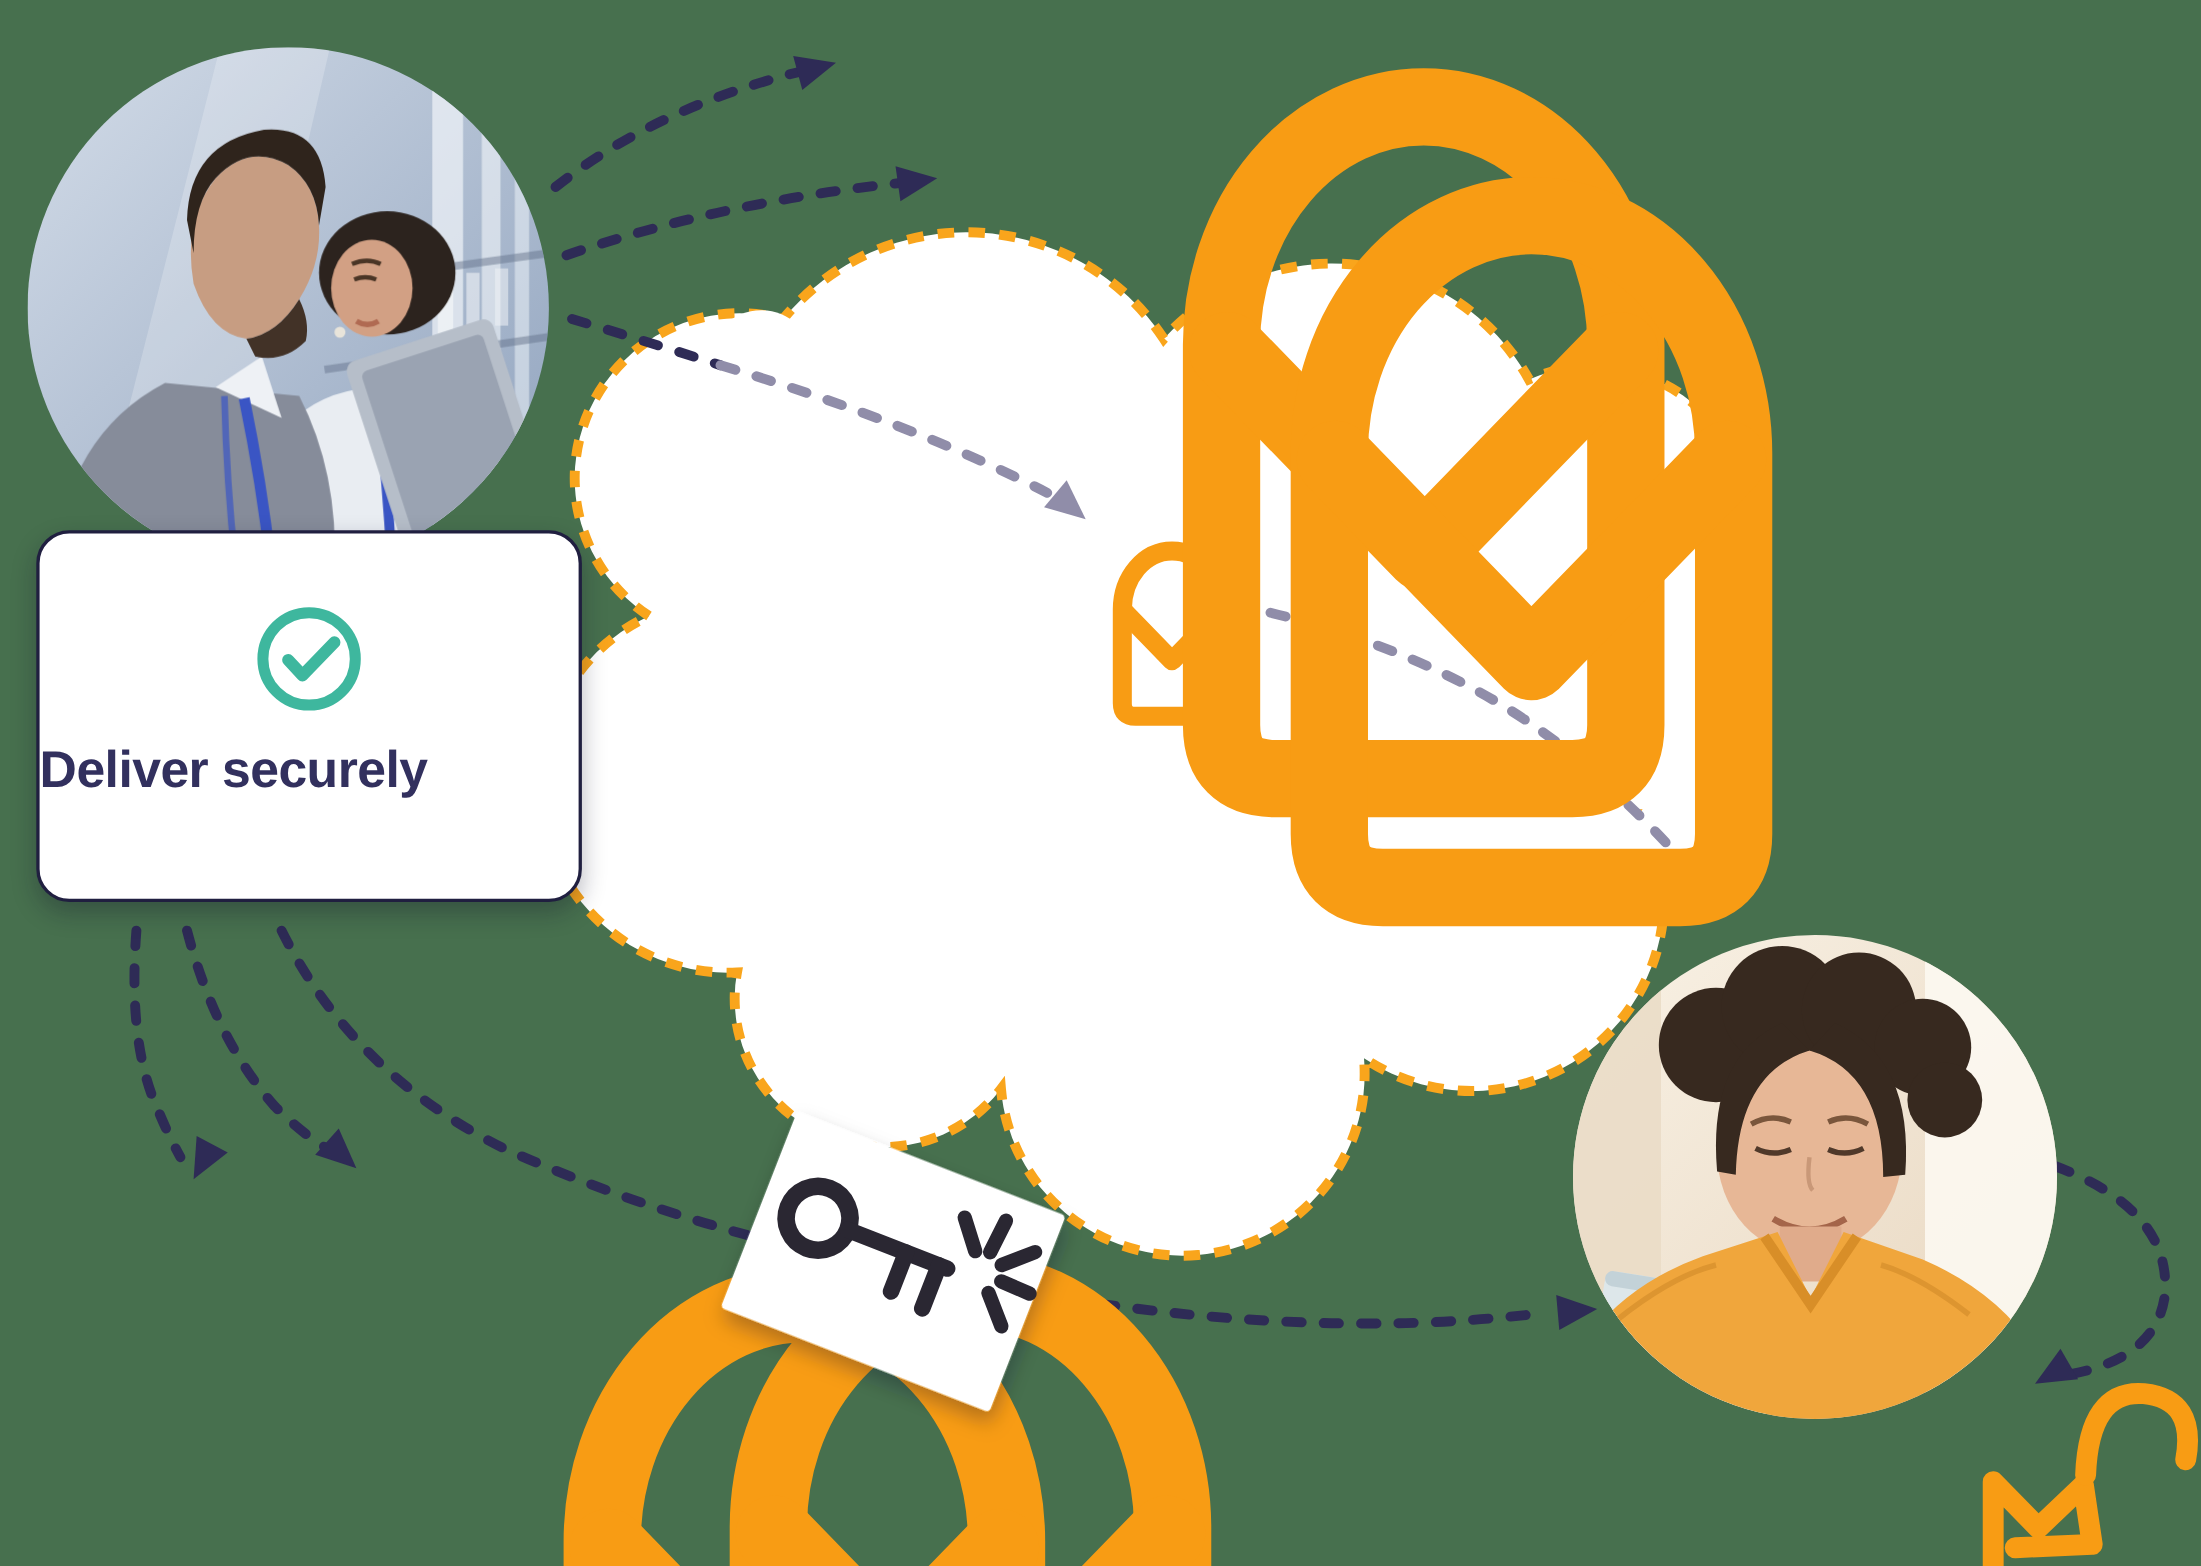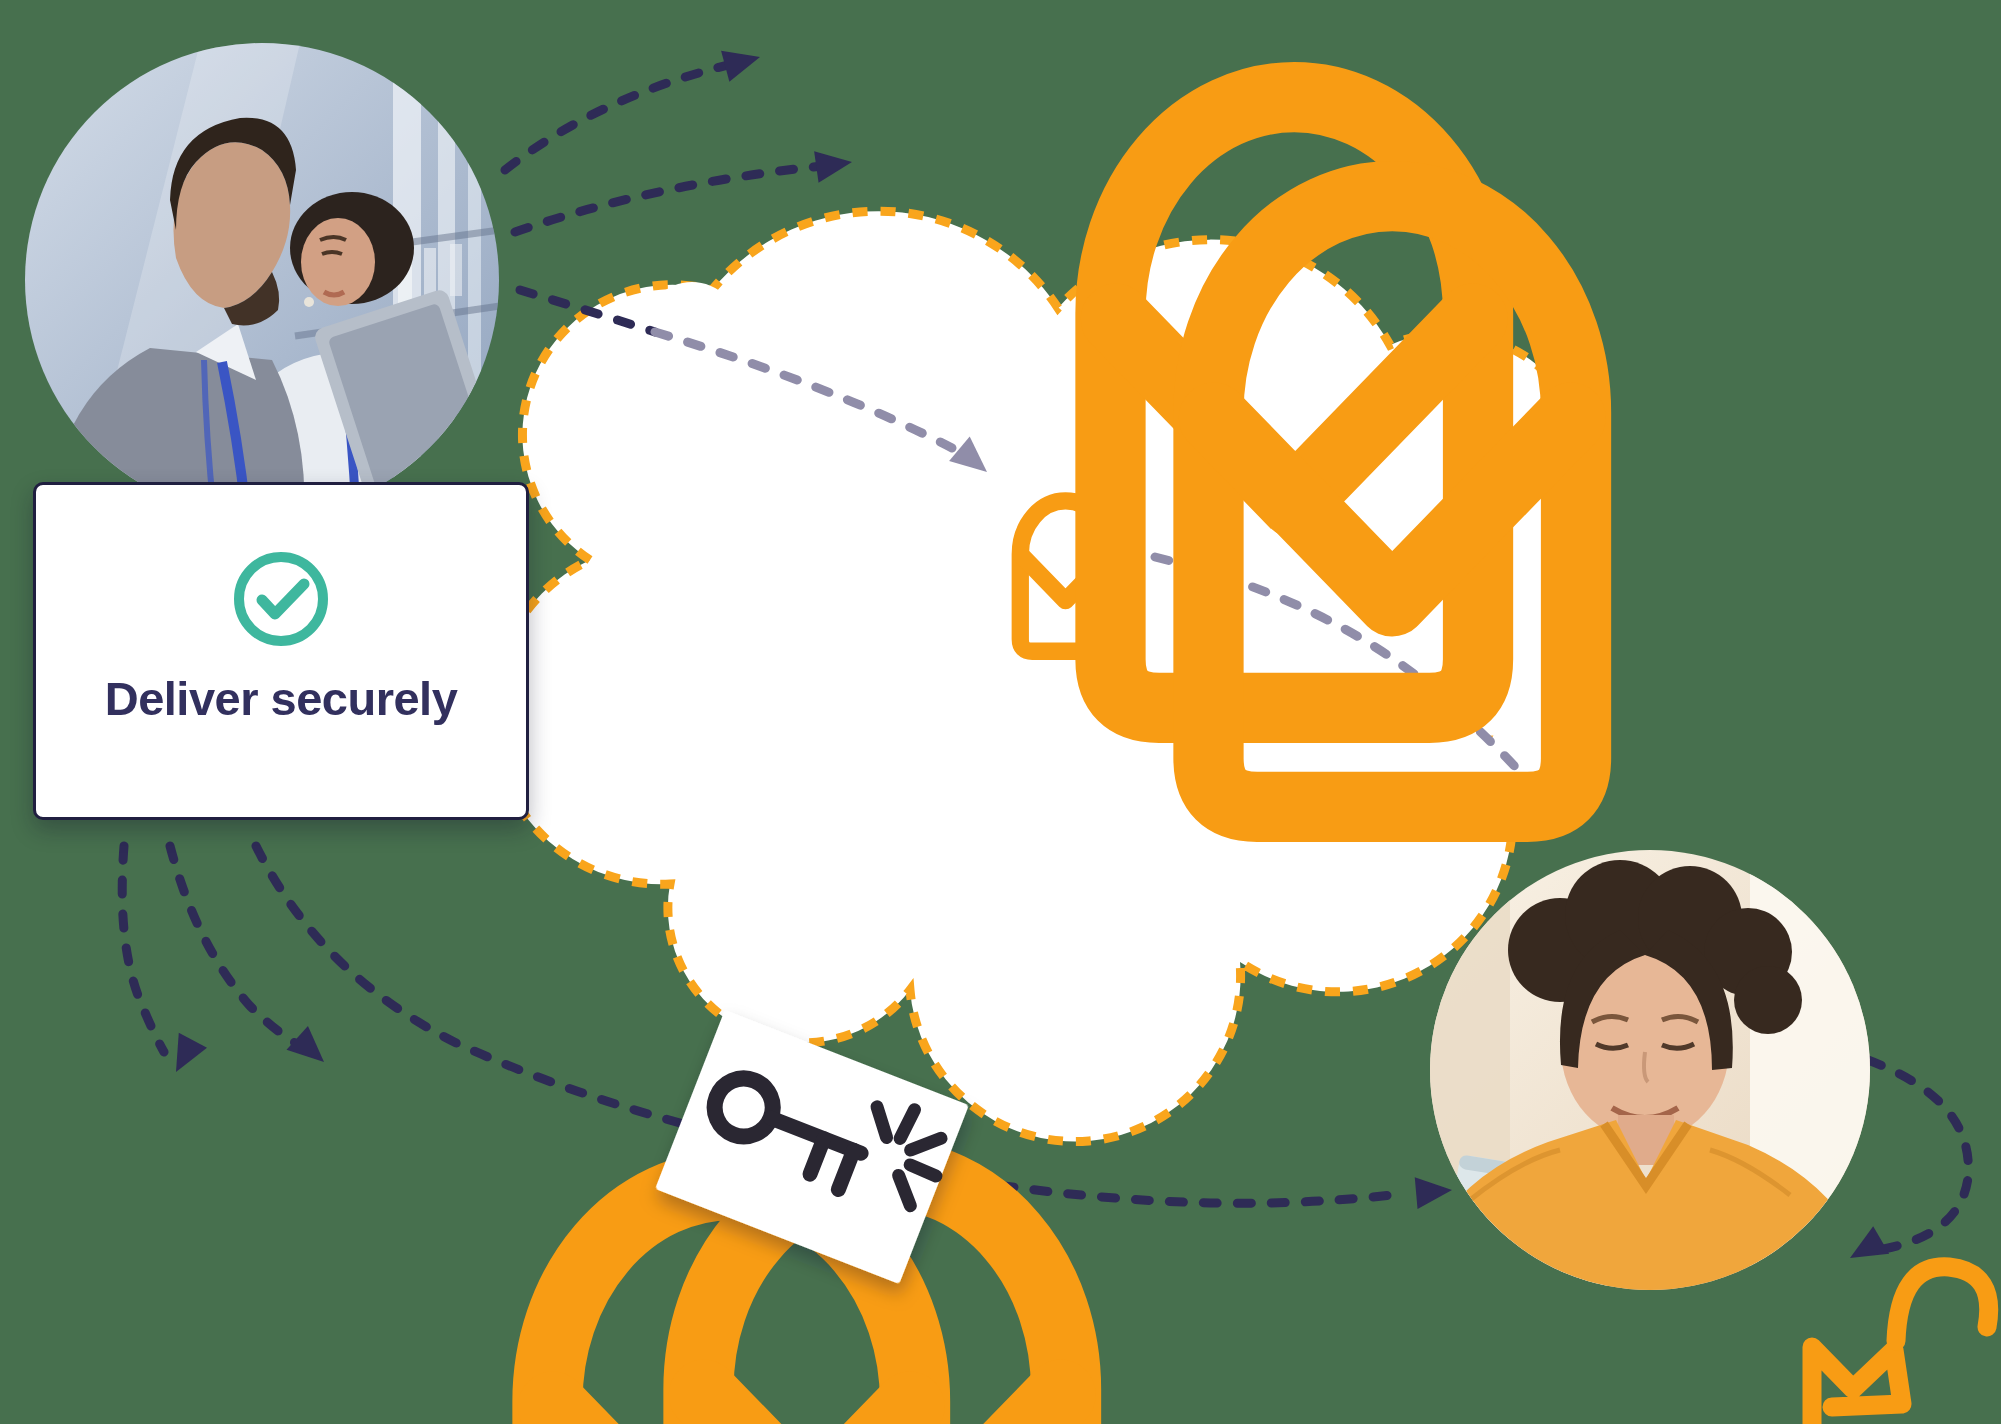--- a/index.html
+++ b/index.html
@@ -26,23 +26,23 @@
   .key-stroke { fill: none; stroke: var(--key-dark,#2A2732); stroke-linecap: round; }
 
   
   .deliver-card {
     position: absolute;
     left: 33px; top: 482px;
     width: 496px; height: 338px;
     box-sizing: border-box;
     background: var(--white,#fff);
     border: 3px solid #201F40;
-    border-radius: 10px;
+    border-radius: 30px;
     box-shadow: 0 10px 22px rgba(15,15,40,0.30);
-    text-align: center;
+    text-align: left;
   }
   .deliver-card .badge { position: absolute; left: 50%; top: 64px; transform: translateX(-50%); }
   .deliver-card .label {
     position: absolute; left: 0; right: 0; top: 186px;
     font-size: 47px; font-weight: 700; letter-spacing: -0.5px;
     color: var(--text-navy,#32305E);
   }
   .check-ring { stroke: var(--teal,#3EB79E); }
 </style>
 </head>

